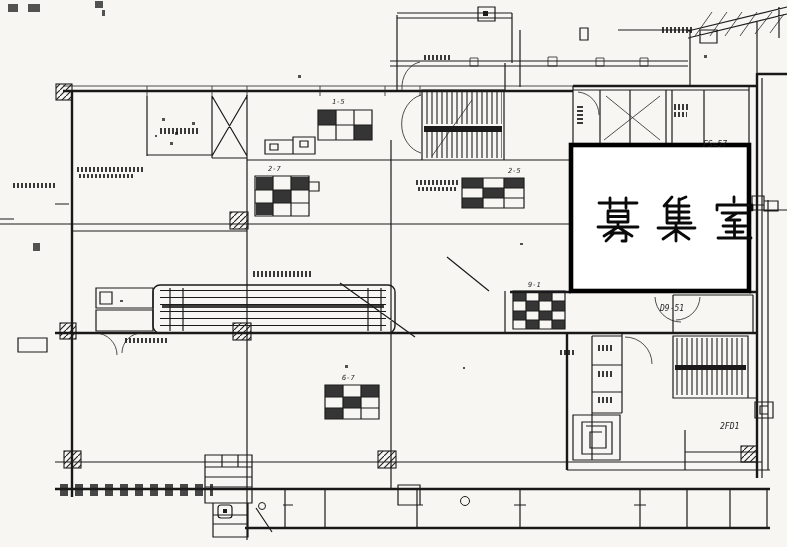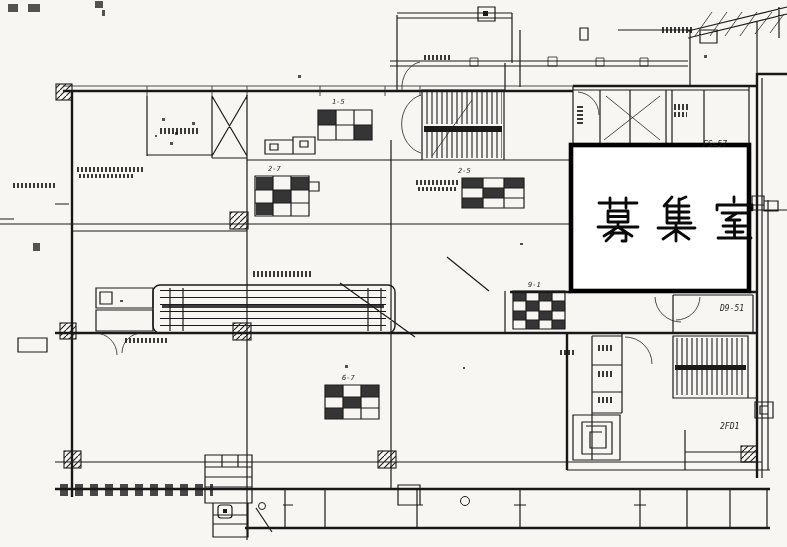--- a/index.html
+++ b/index.html
@@ -165,25 +165,25 @@
   <g class="kanji">
     <path transform="translate(597,197)" d="M2 6H40 M13 1V11 M29 1V11 M11 14H31V25H11Z M11 19.5H31 M1 30H41 M21 25V30 M21 30L7 39 M21 30L35 39 M12 36H29 M29 36V44 M29 44H25 M17 36L9 44"></path>
     <path transform="translate(655,197)" d="M17 0L9 9 M12 7V26 M12 9H34 M12 15H34 M12 21H34 M12 26H36 M24 2V26 M24 3L31 0 M3 31H40 M21 26V44 M21 33L8 42 M21 33L34 42"></path>
     <path transform="translate(713,197)" d="M21 0V5 M4 8H39 M4 8V13 M39 8V13 M9 16H34 M24 16L13 23 M13 23H27 M10 29H33 M21.5 23V41 M13 35H30 M5 41H38"></path>
   </g>
 </svg>
 
 <div class="main-label-text">募集室</div>
 
 <div class="lbl" style="left:703px;top:125px;font-size:8px;margin-top:16px;">FS=57</div>
-<div class="lbl" style="left:720px;top:305px;font-size:8px;">D9-51</div>
+<div class="lbl" style="left:660px;top:305px;font-size:8px;">D9-51</div>
 <div class="lbl" style="left:720px;top:423px;font-size:8px;">2FD1</div>
 <div class="lbl" style="left:332px;top:99px;font-size:7px;">1-5</div>
 <div class="lbl" style="left:268px;top:166px;font-size:7px;">2-7</div>
-<div class="lbl" style="left:458px;top:168px;font-size:7px;text-align:center;">2-5</div>
+<div class="lbl" style="left:508px;top:168px;font-size:7px;text-align:center;">2-5</div>
 <div class="lbl" style="left:528px;top:282px;font-size:7px;">9-1</div>
 <div class="lbl" style="left:342px;top:375px;font-size:7px;">6-7</div>
 
 <div class="sm" style="left:160px;top:128px;width:38px;height:6px;"></div>
 <div class="sm" style="left:77px;top:167px;width:66px;height:5px;"></div>
 <div class="sm" style="left:79px;top:174px;width:56px;height:4px;"></div>
 <div class="sm" style="left:13px;top:183px;width:44px;height:5px;"></div>
 <div class="sm" style="left:416px;top:180px;width:44px;height:5px;"></div>
 <div class="sm" style="left:418px;top:187px;width:40px;height:4px;"></div>
 <div class="sm" style="left:253px;top:271px;width:58px;height:6px;"></div>

